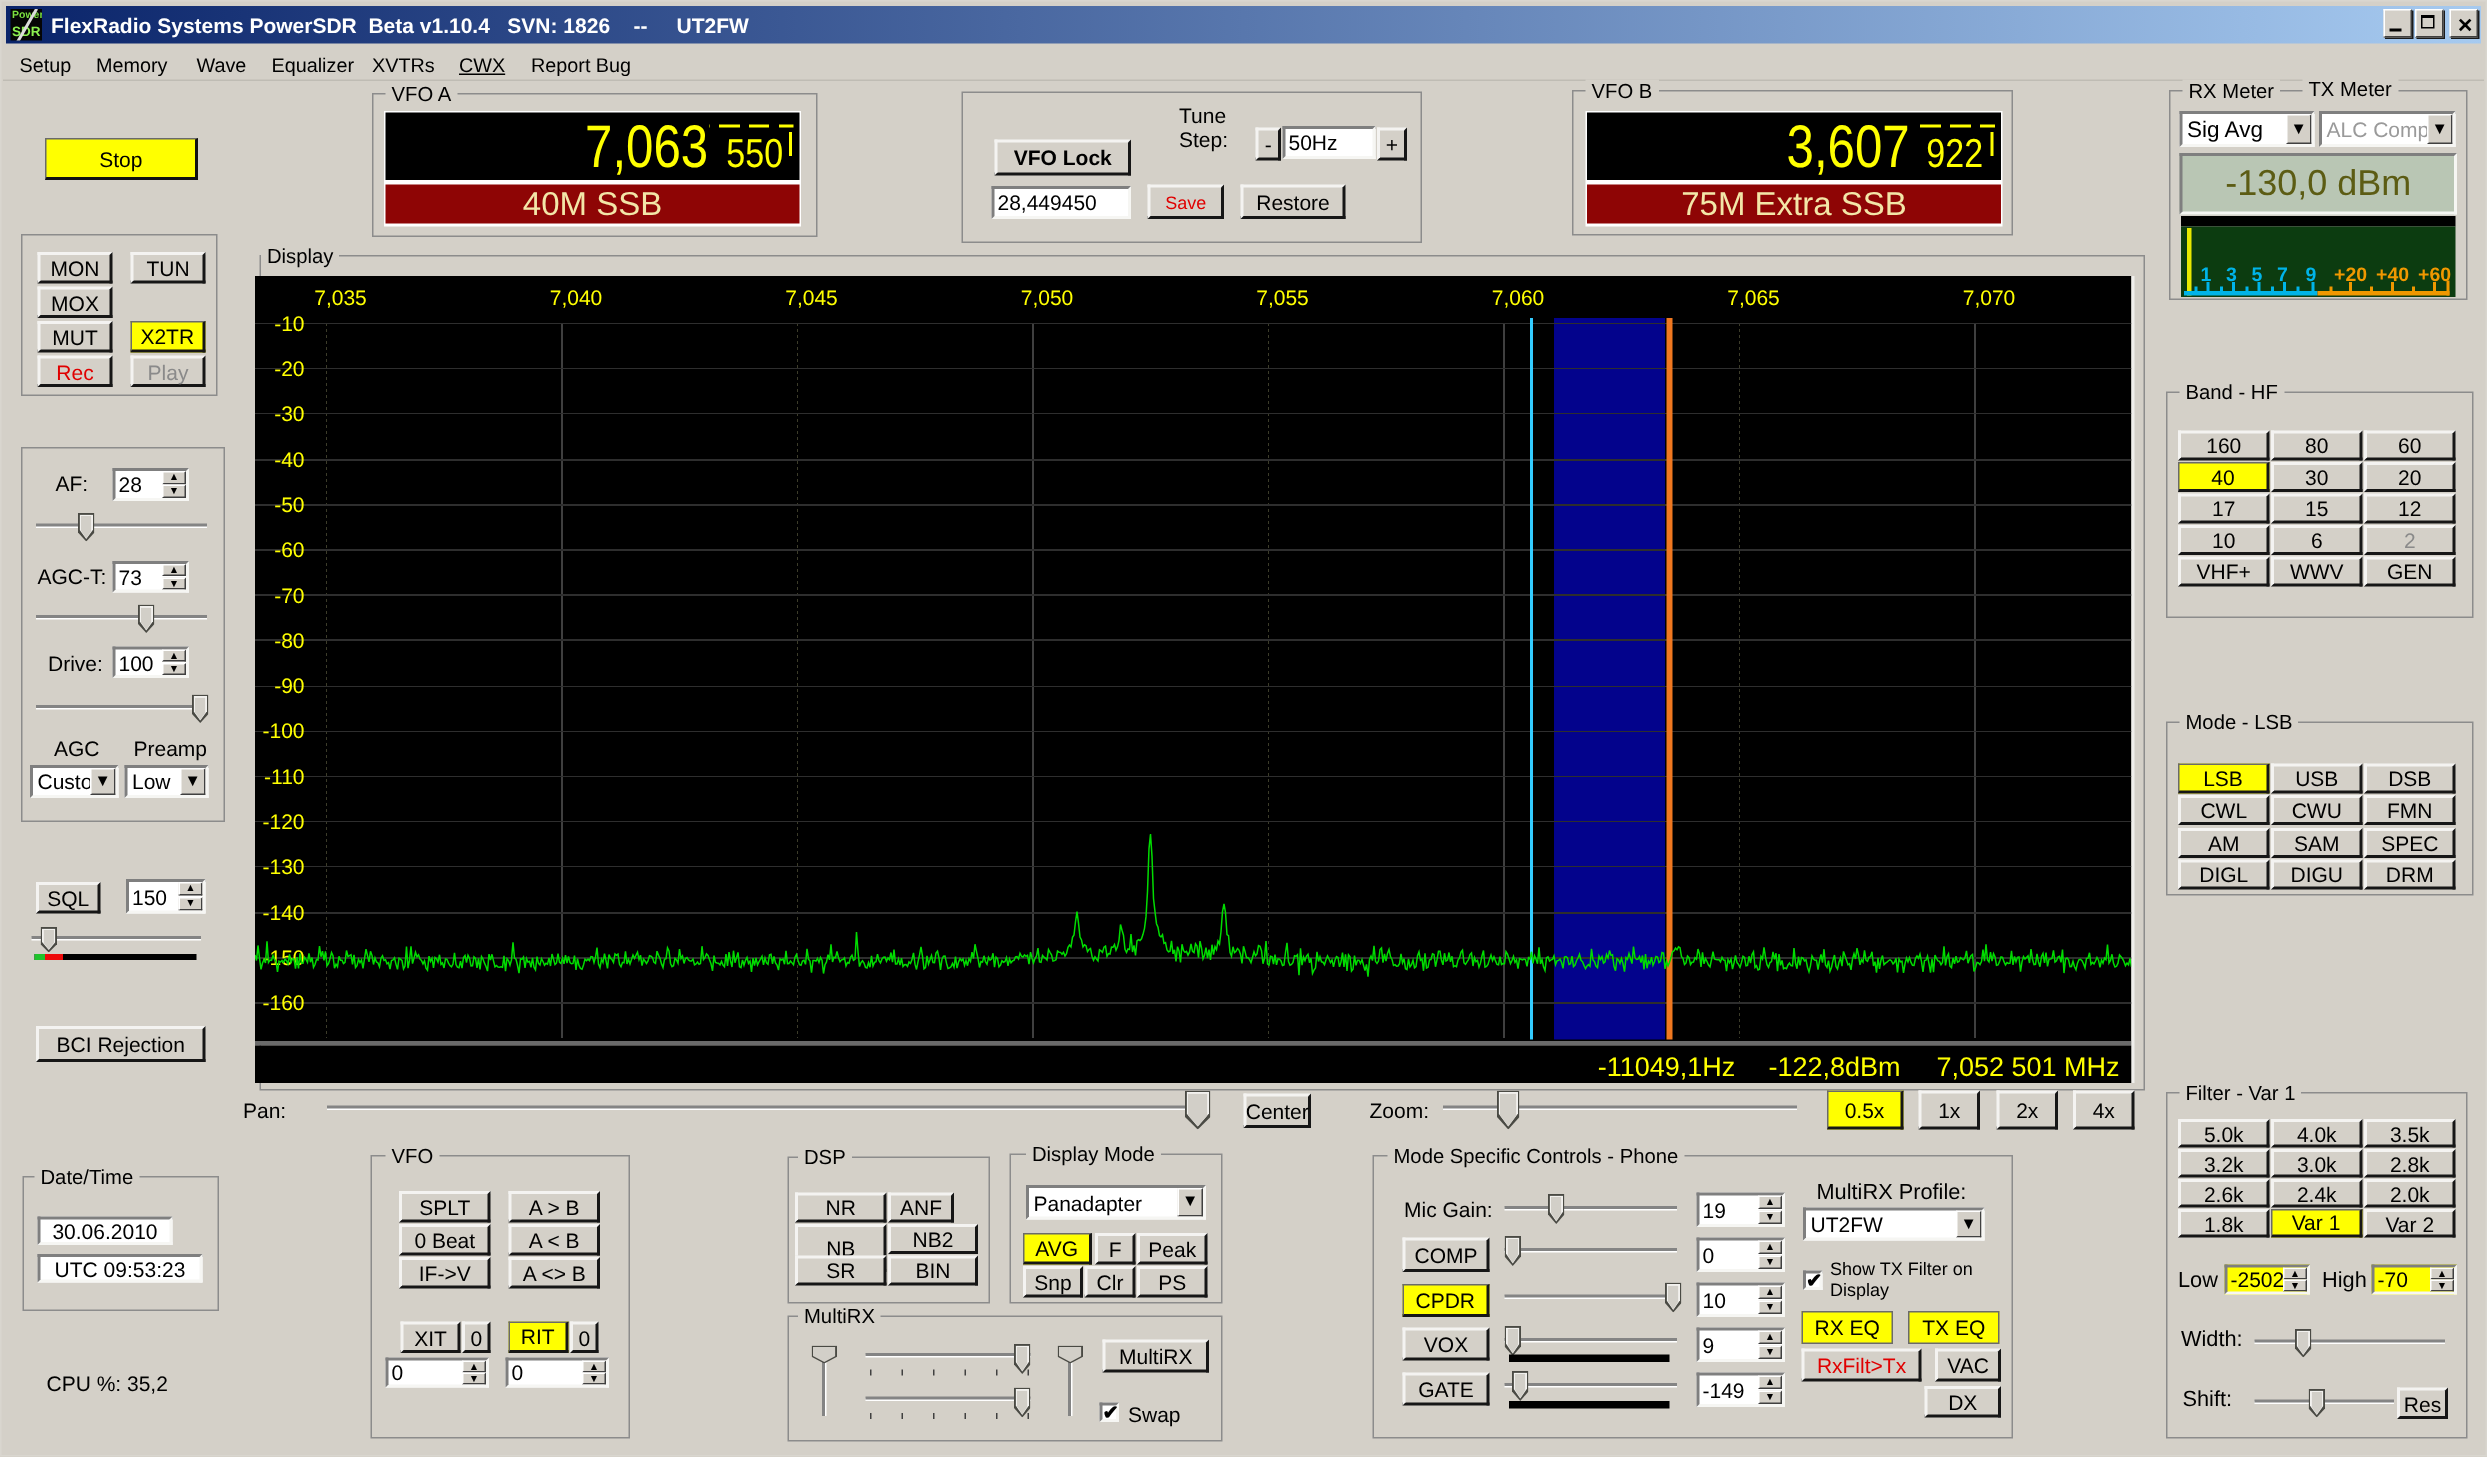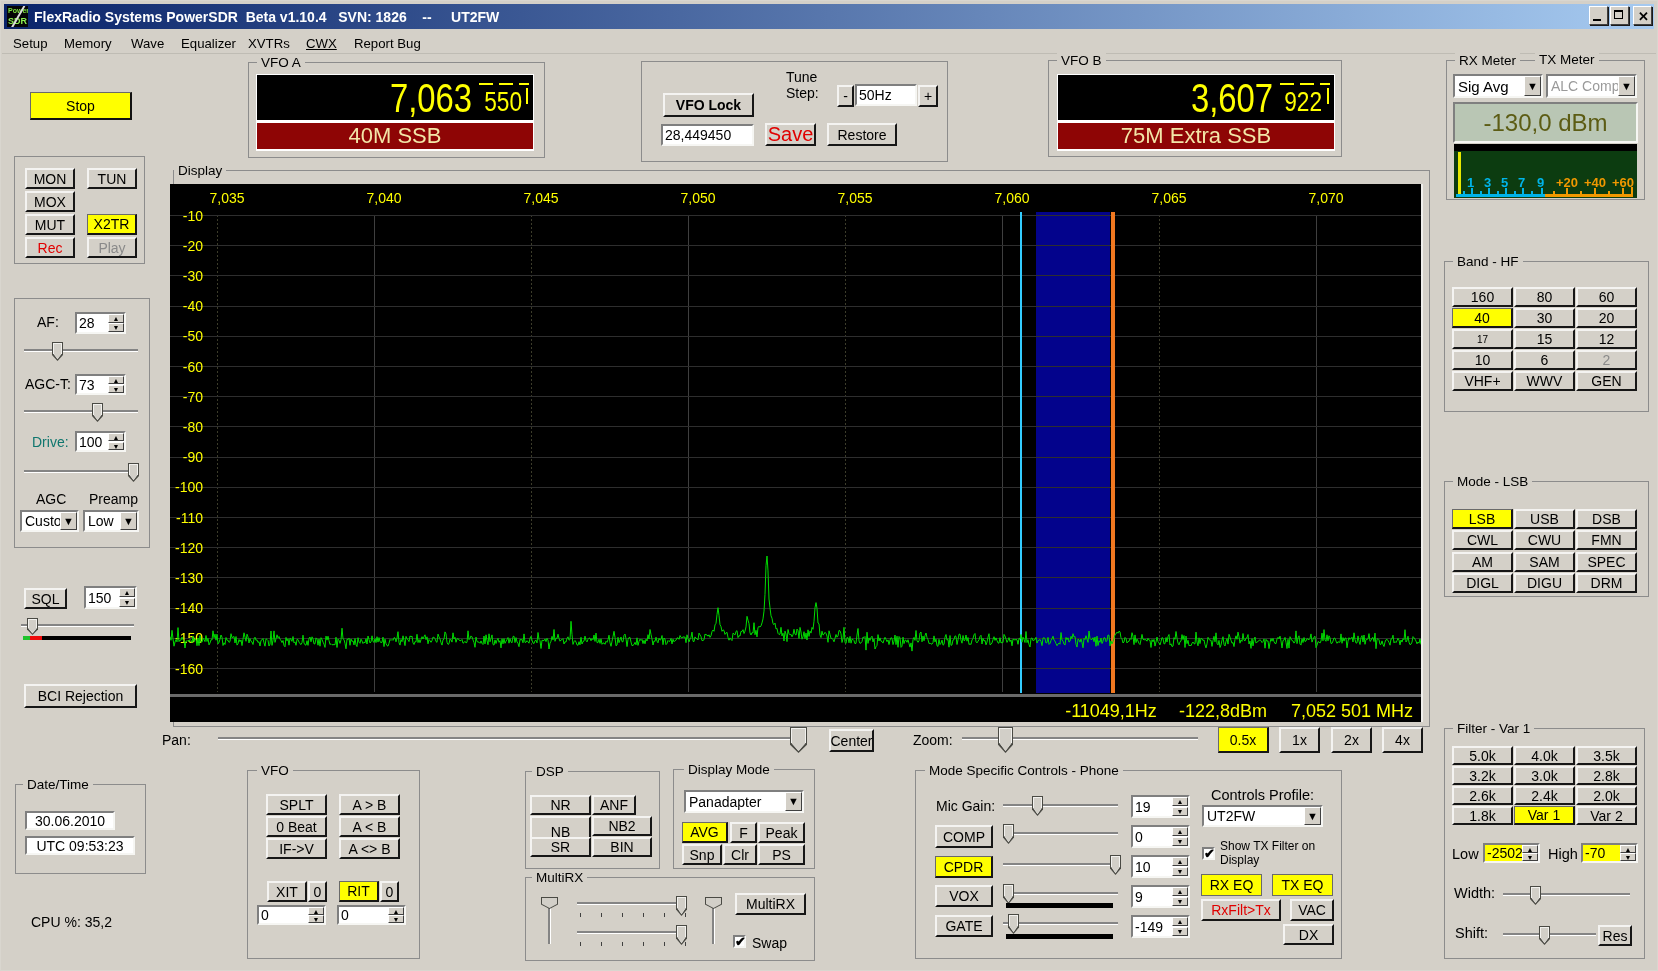--- a/index.html
+++ b/index.html
@@ -75,21 +75,21 @@
 <div style="position:absolute;left:257px;top:123px;width:276px;height:26px;background:#8e0505;display:flex;align-items:center;justify-content:center;font-size:22px;color:#f3e6a8;">40M SSB</div>
 <div class="gb" style="left:641px;top:61px;width:307px;height:101px;">
     <span class="gbl" style="left:8px;"></span>
   </div>
 <div class="btn" style="left:663px;top:93px;width:91px;height:24px;background:#d4d0c8;color:#000;font-size:14px;font-weight:bold;">VFO Lock</div>
 <div class="lbl" style="left:786px;top:69px;font-size:14px;color:#000;text-align:right;width:31px;">Tune<br>Step:</div>
 <div class="btn" style="left:837px;top:85px;width:17px;height:22px;background:#d4d0c8;color:#000;font-size:14px;">-</div>
 <div class="tb" style="left:855px;top:84px;width:62px;height:22px;background:#fff;color:#000;font-size:14px;text-align:left;padding-left:2px;">50Hz</div>
 <div class="btn" style="left:918px;top:85px;width:20px;height:22px;background:#d4d0c8;color:#000;font-size:14px;">+</div>
 <div class="tb" style="left:661px;top:124px;width:93px;height:22px;background:#fff;color:#000;font-size:14px;text-align:left;padding-left:2px;">28,449450</div>
-<div class="btn" style="left:765px;top:123px;width:51px;height:23px;background:#d4d0c8;color:#e00000;font-size:20px;">Save</div>
+<div class="btn" style="left:765px;top:123px;width:51px;height:23px;background:#d4d0c8;color:#e00000;font-size:12px;">Save</div>
 <div class="btn" style="left:827px;top:123px;width:70px;height:23px;background:#d4d0c8;color:#000;font-size:14px;">Restore</div>
 <div class="gb" style="left:1048px;top:60px;width:294px;height:97px;">
     <span class="gbl" style="left:8px;">VFO B</span>
   </div>
 <div style="position:absolute;left:1057px;top:74px;width:278px;height:77px;background:#fff;"></div>
 <div style="position:absolute;left:1058px;top:75px;width:276px;height:45px;background:#000;overflow:hidden;">
     <span style="position:absolute;right:61px;top:3px;line-height:1;font-size:40px;color:#ffff00;transform:scaleX(0.82);transform-origin:right top;">3,607</span>
     <span style="position:absolute;right:12px;top:14px;line-height:1;font-size:27px;color:#ffff00;transform:scaleX(0.84);transform-origin:right top;">922</span>
     <div style="position:absolute;right:4px;top:8px;width:56px;height:2px;background:repeating-linear-gradient(90deg,transparent 0 6px,#ffff00 6px 20px);"></div>
     <div style="position:absolute;right:5px;top:13px;width:2px;height:16px;background:#ffff00;"></div>
@@ -147,21 +147,21 @@
     <span class="gbl" style="left:8px;"></span>
   </div>
 <div class="lbl" style="left:37px;top:314px;font-size:14px;color:#000;">AF:</div>
 <div class="tb" style="left:75px;top:312px;width:51px;height:22px;background:#fff;font-size:14px;text-align:left;padding-left:2px;">28<div class="spbtn" style="right:0;top:0;height:9px;">▲</div><div class="spbtn" style="right:0;bottom:0;height:9px;">▼</div></div>
 <div style="position:absolute;left:24px;top:349px;width:114px;height:2px;background:#848484;box-shadow:0 1px 0 #fff;"></div>
 <div class="thumb" style="left:52px;top:342px;height:19px;"></div>
 <div class="lbl" style="left:25px;top:376px;font-size:14px;color:#000;">AGC-T:</div>
 <div class="tb" style="left:75px;top:374px;width:51px;height:21px;background:#fff;font-size:14px;text-align:left;padding-left:2px;">73<div class="spbtn" style="right:0;top:0;height:8px;">▲</div><div class="spbtn" style="right:0;bottom:0;height:8px;">▼</div></div>
 <div style="position:absolute;left:24px;top:410px;width:114px;height:2px;background:#848484;box-shadow:0 1px 0 #fff;"></div>
 <div class="thumb" style="left:92px;top:403px;height:19px;"></div>
-<div class="lbl" style="left:32px;top:434px;font-size:14px;color:#0f766e;">Drive:</div>
+<div class="lbl" style="left:32px;top:434px;font-size:14px;color:#000000;">Drive:</div>
 <div class="tb" style="left:75px;top:431px;width:51px;height:21px;background:#fff;font-size:14px;text-align:left;padding-left:2px;">100<div class="spbtn" style="right:0;top:0;height:8px;">▲</div><div class="spbtn" style="right:0;bottom:0;height:8px;">▼</div></div>
 <div style="position:absolute;left:24px;top:470px;width:114px;height:2px;background:#848484;box-shadow:0 1px 0 #fff;"></div>
 <div class="thumb" style="left:128px;top:463px;height:19px;"></div>
 <div class="lbl" style="left:36px;top:491px;font-size:14px;color:#000;">AGC</div>
 <div class="lbl" style="left:89px;top:491px;font-size:14px;color:#000;">Preamp</div>
 <div class="tb" style="left:20px;top:510px;width:59px;height:22px;background:#fff;color:#000;font-size:14px;text-align:left;padding-left:3px;">Custo<div class="cbbtn">▼</div></div>
 <div class="tb" style="left:83px;top:510px;width:56px;height:22px;background:#fff;color:#000;font-size:14px;text-align:left;padding-left:3px;">Low<div class="cbbtn">▼</div></div>
 <div class="btn" style="left:24px;top:588px;width:43px;height:21px;background:#d4d0c8;color:#000;font-size:14px;">SQL</div>
 <div class="tb" style="left:84px;top:586px;width:53px;height:23px;background:#fff;font-size:14px;text-align:left;padding-left:2px;">150<div class="spbtn" style="right:0;top:0;height:9px;">▲</div><div class="spbtn" style="right:0;bottom:0;height:9px;">▼</div></div>
 <div style="position:absolute;left:21px;top:624px;width:113px;height:2px;background:#848484;box-shadow:0 1px 0 #fff;"></div>
@@ -333,41 +333,41 @@
 <div class="btn" style="left:935px;top:885px;width:58px;height:22px;background:#d4d0c8;color:#000;font-size:14px;">VOX</div>
 <div style="position:absolute;left:1003px;top:892px;width:115px;height:2px;background:#848484;box-shadow:0 1px 0 #fff;"></div>
 <div class="thumb" style="left:1003px;top:884px;height:20px;"></div>
 <div style="position:absolute;left:1006px;top:903px;width:107px;height:5px;background:#000;"></div>
 <div class="tb" style="left:1131px;top:885px;width:59px;height:23px;background:#fff;font-size:14px;text-align:left;padding-left:2px;">9<div class="spbtn" style="right:0;top:0;height:9px;">▲</div><div class="spbtn" style="right:0;bottom:0;height:9px;">▼</div></div>
 <div class="btn" style="left:935px;top:915px;width:58px;height:22px;background:#d4d0c8;color:#000;font-size:14px;">GATE</div>
 <div style="position:absolute;left:1003px;top:922px;width:115px;height:2px;background:#848484;box-shadow:0 1px 0 #fff;"></div>
 <div class="thumb" style="left:1008px;top:914px;height:20px;"></div>
 <div style="position:absolute;left:1006px;top:934px;width:107px;height:5px;background:#000;"></div>
 <div class="tb" style="left:1131px;top:915px;width:59px;height:23px;background:#fff;font-size:14px;text-align:left;padding-left:2px;">-149<div class="spbtn" style="right:0;top:0;height:9px;">▲</div><div class="spbtn" style="right:0;bottom:0;height:9px;">▼</div></div>
-<div class="lbl" style="left:1211px;top:787px;font-size:14.5px;color:#000;">Controls Profile:</div>
+<div class="lbl" style="left:1211px;top:787px;font-size:14.5px;color:#000;">MultiRX Profile:</div>
 <div class="tb" style="left:1202px;top:805px;width:121px;height:22px;background:#fff;color:#000;font-size:14px;text-align:left;padding-left:3px;">UT2FW<div class="cbbtn">▼</div></div>
 <div class="chkbox" style="left:1202px;top:847px;">
     <span style="position:absolute;left:0px;top:-3px;font-size:13px;font-weight:bold;">✔</span>
   </div>
 <div class="lbl" style="left:1220px;top:840px;font-size:12px;color:#000;">Show TX Filter on<br>Display</div>
 <div class="btn" style="left:1201px;top:874px;width:61px;height:22px;background:#ffff00;color:#000;font-size:14px;border:1px solid #6a6a6a;">RX EQ</div>
 <div class="btn" style="left:1272px;top:874px;width:61px;height:22px;background:#ffff00;color:#000;font-size:14px;border:1px solid #6a6a6a;">TX EQ</div>
 <div class="btn" style="left:1201px;top:899px;width:80px;height:22px;background:#d4d0c8;color:#e00000;font-size:14px;">RxFilt&gt;Tx</div>
 <div class="btn" style="left:1290px;top:899px;width:44px;height:22px;background:#d4d0c8;color:#000;font-size:14px;">VAC</div>
 <div class="btn" style="left:1283px;top:924px;width:51px;height:21px;background:#d4d0c8;color:#000;font-size:14px;">DX</div>
 <div class="gb" style="left:1444px;top:261px;width:205px;height:151px;">
     <span class="gbl" style="left:8px;">Band - HF</span>
   </div>
 <div class="btn" style="left:1452px;top:287px;width:61px;height:20px;background:#d4d0c8;color:#000;font-size:14px;">160</div>
 <div class="btn" style="left:1514px;top:287px;width:61px;height:20px;background:#d4d0c8;color:#000;font-size:14px;">80</div>
 <div class="btn" style="left:1576px;top:287px;width:61px;height:20px;background:#d4d0c8;color:#000;font-size:14px;">60</div>
 <div class="btn" style="left:1452px;top:308px;width:61px;height:20px;background:#ffff00;color:#000;font-size:14px;border-top:1px solid #6a6a6a;border-left:1px solid #6a6a6a;">40</div>
 <div class="btn" style="left:1514px;top:308px;width:61px;height:20px;background:#d4d0c8;color:#000;font-size:14px;">30</div>
 <div class="btn" style="left:1576px;top:308px;width:61px;height:20px;background:#d4d0c8;color:#000;font-size:14px;">20</div>
-<div class="btn" style="left:1452px;top:329px;width:61px;height:20px;background:#d4d0c8;color:#000;font-size:10px;">17</div>
+<div class="btn" style="left:1452px;top:329px;width:61px;height:20px;background:#d4d0c8;color:#000;font-size:14px;">17</div>
 <div class="btn" style="left:1514px;top:329px;width:61px;height:20px;background:#d4d0c8;color:#000;font-size:14px;">15</div>
 <div class="btn" style="left:1576px;top:329px;width:61px;height:20px;background:#d4d0c8;color:#000;font-size:14px;">12</div>
 <div class="btn" style="left:1452px;top:350px;width:61px;height:20px;background:#d4d0c8;color:#000;font-size:14px;">10</div>
 <div class="btn" style="left:1514px;top:350px;width:61px;height:20px;background:#d4d0c8;color:#000;font-size:14px;">6</div>
 <div class="btn" style="left:1576px;top:350px;width:61px;height:20px;background:#d4d0c8;color:#8a8a8a;font-size:14px;">2</div>
 <div class="btn" style="left:1452px;top:371px;width:61px;height:20px;background:#d4d0c8;color:#000;font-size:14px;">VHF+</div>
 <div class="btn" style="left:1514px;top:371px;width:61px;height:20px;background:#d4d0c8;color:#000;font-size:14px;">WWV</div>
 <div class="btn" style="left:1576px;top:371px;width:61px;height:20px;background:#d4d0c8;color:#000;font-size:14px;">GEN</div>
 <div class="gb" style="left:1444px;top:481px;width:205px;height:116px;">
     <span class="gbl" style="left:8px;">Mode - LSB</span>

